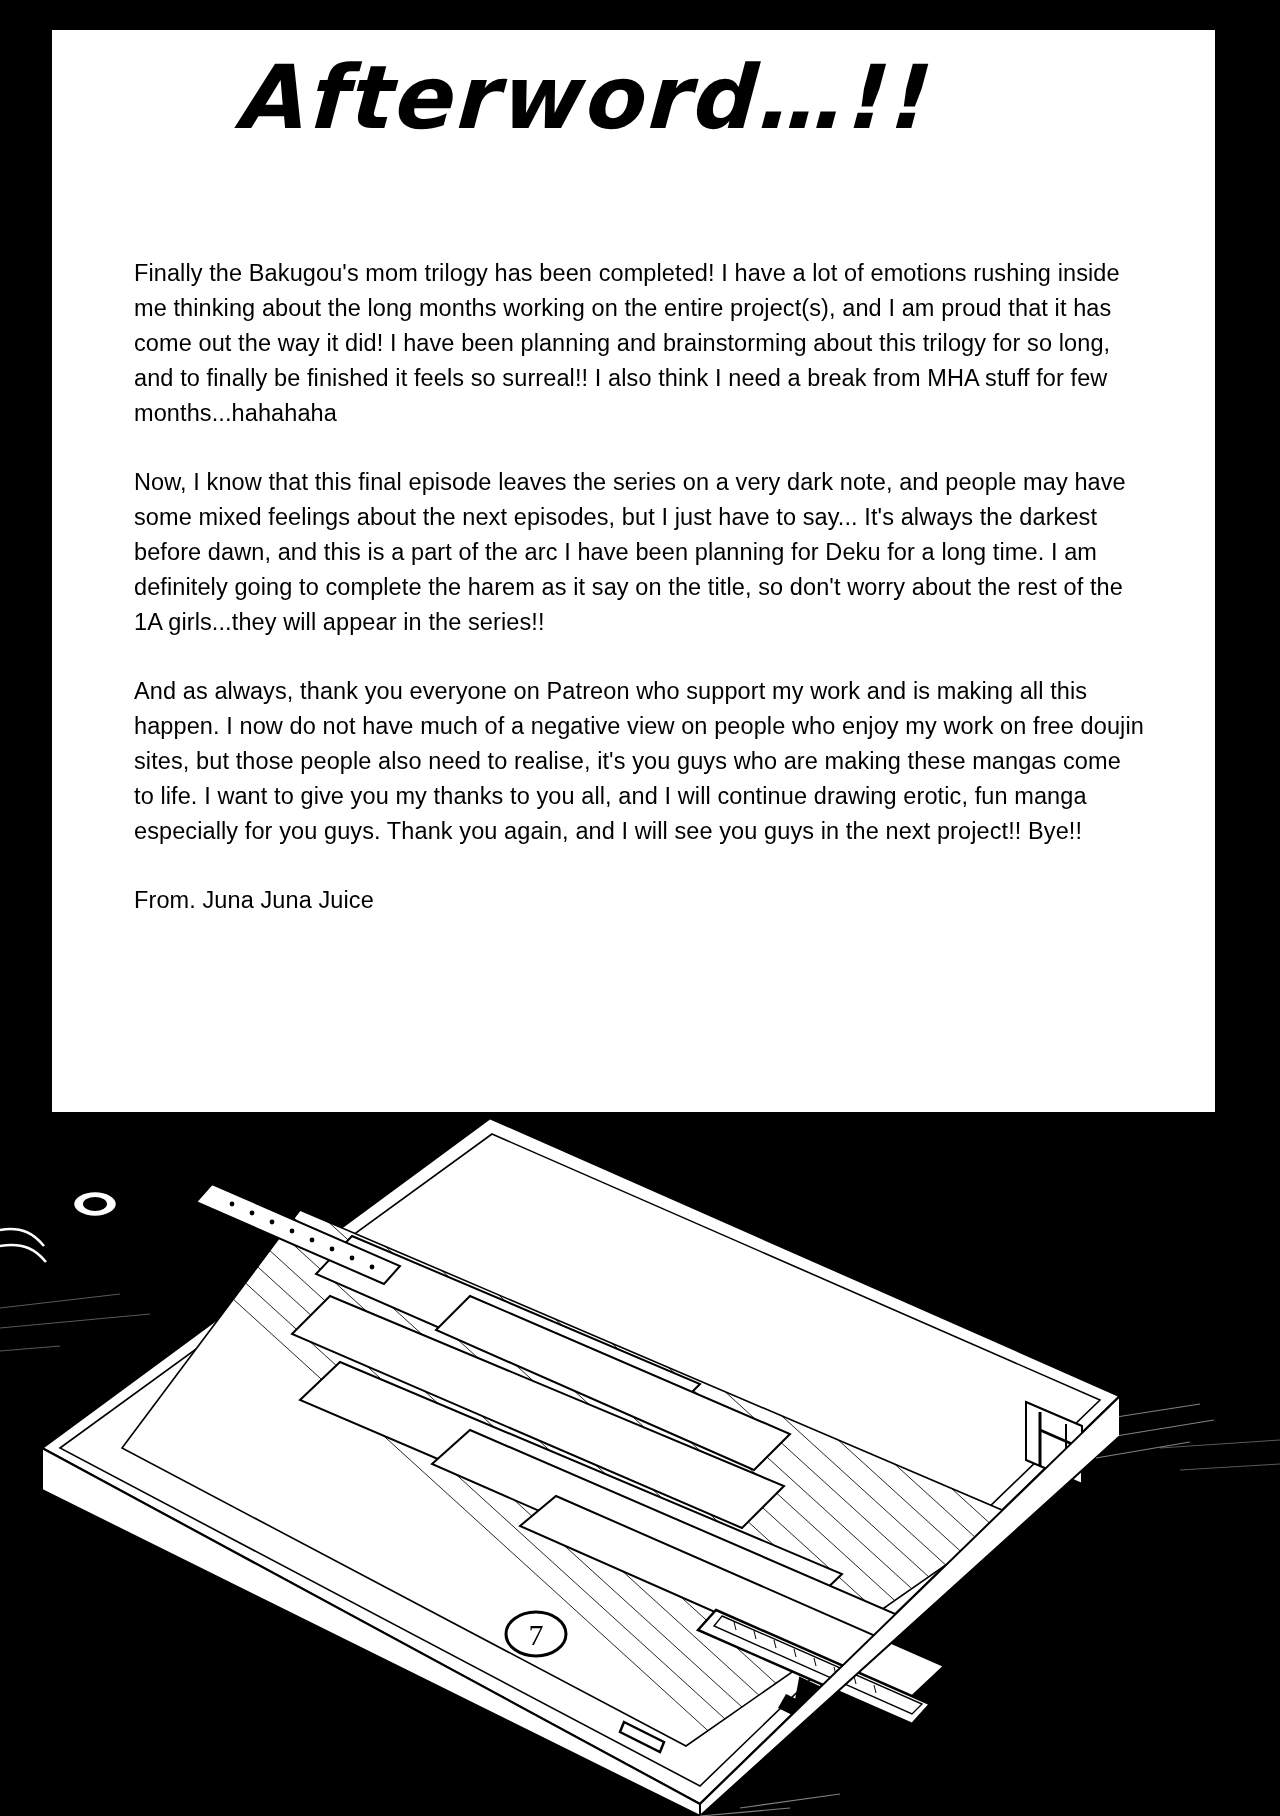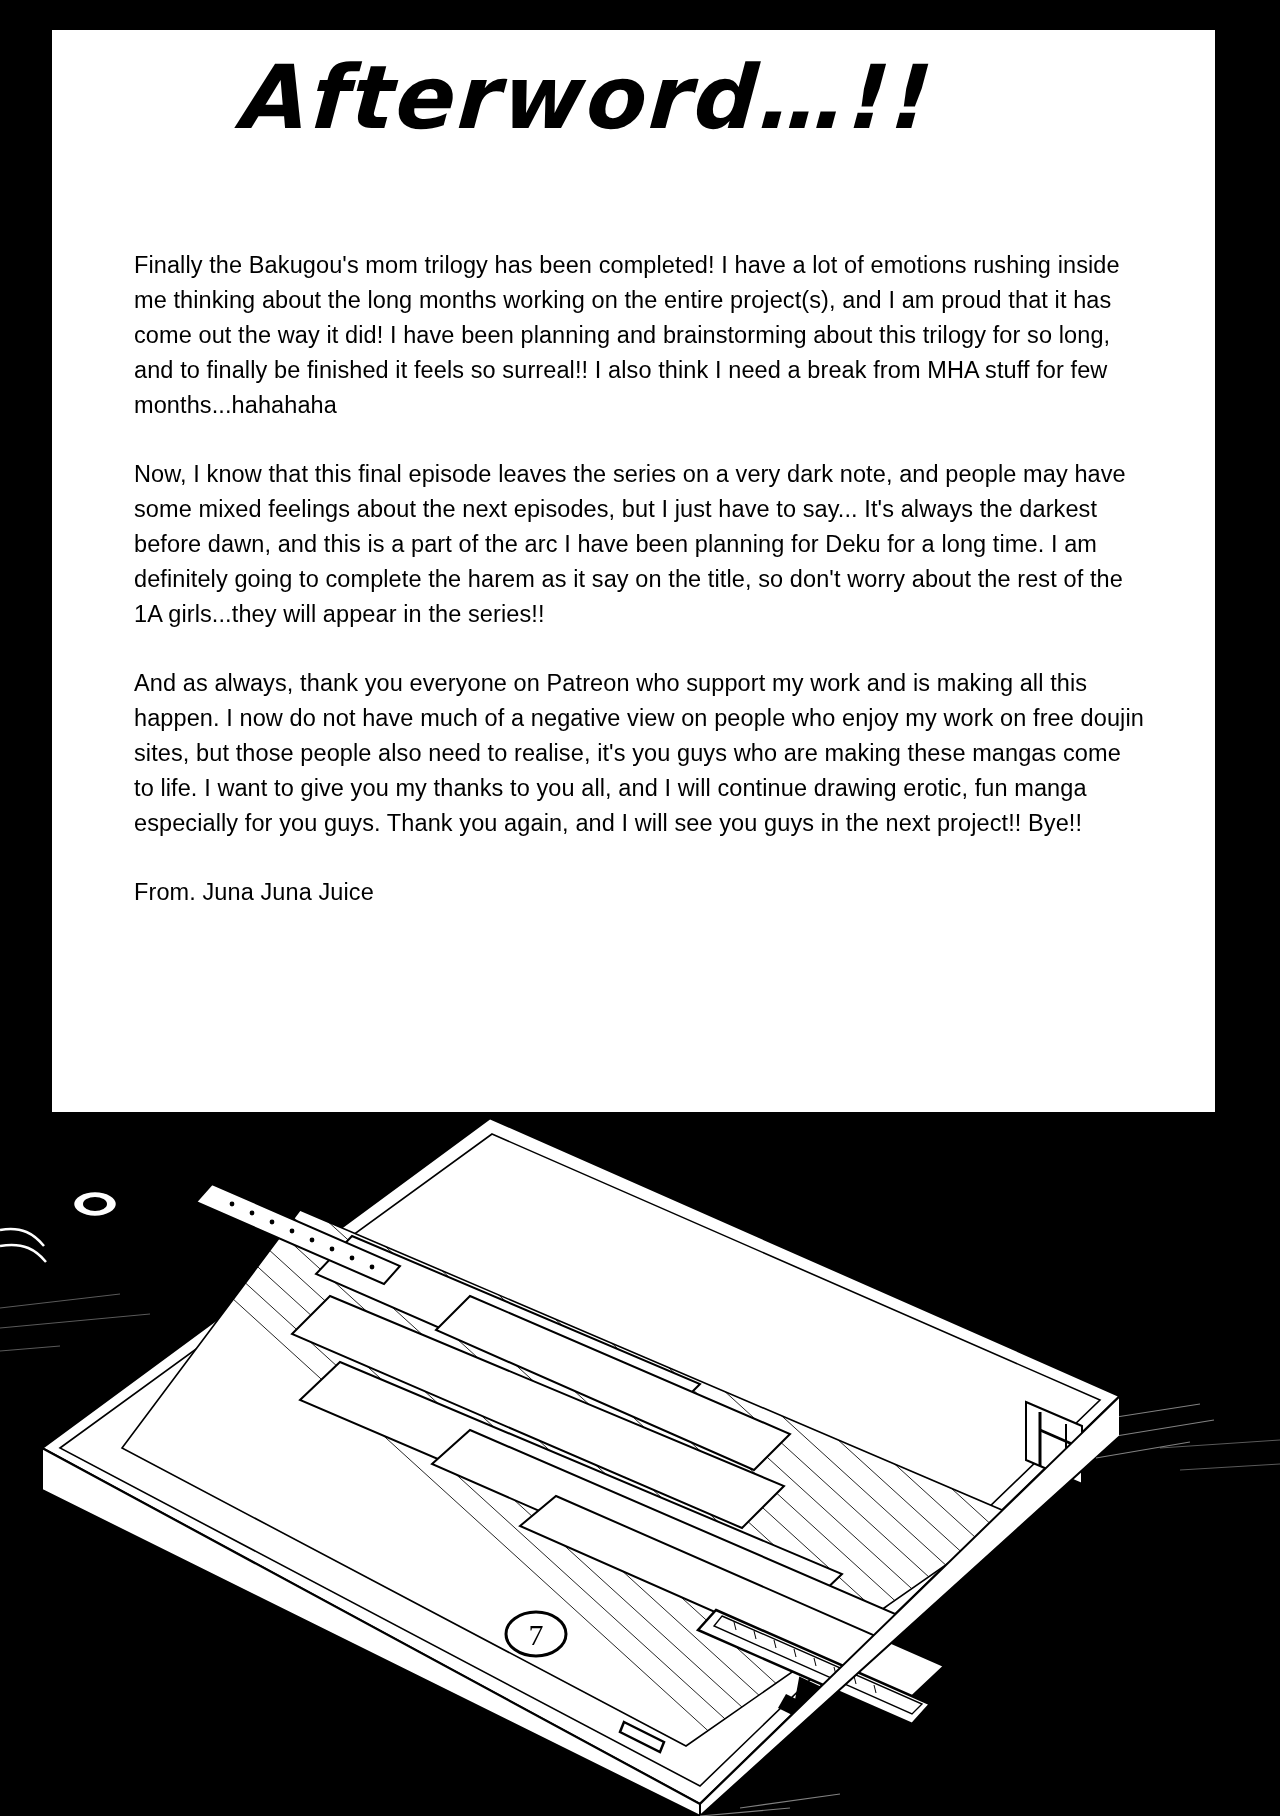--- a/index.html
+++ b/index.html
@@ -45,21 +45,21 @@
     line-height: 1;
     color: #000000;
     letter-spacing: 2px;
     white-space: nowrap;
     transform: skewX(-4deg);
   }
 
   .afterword-body {
     position: absolute;
     left: 82px;
-    top: 218px;
+    top: 226px;
     width: 1010px;
     color: #000000;
     font-size: 23.5px;
     line-height: 35px;
     letter-spacing: 0.1px;
   }
   .afterword-body p {
     margin: 0 0 34px 0;
   }
   .afterword-body p:last-child {

